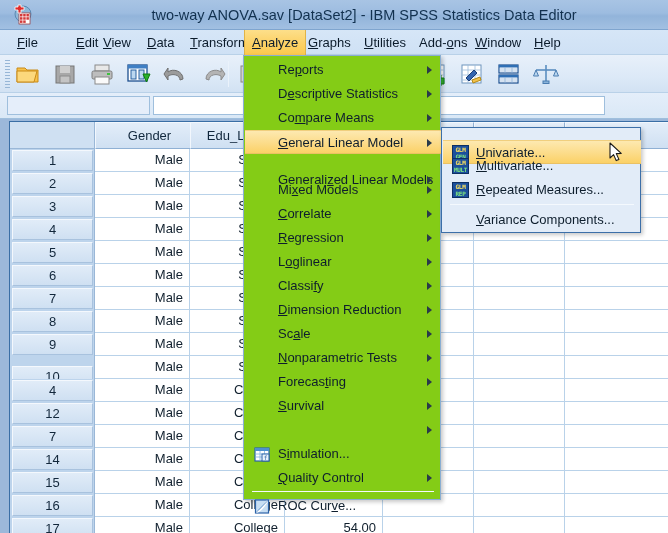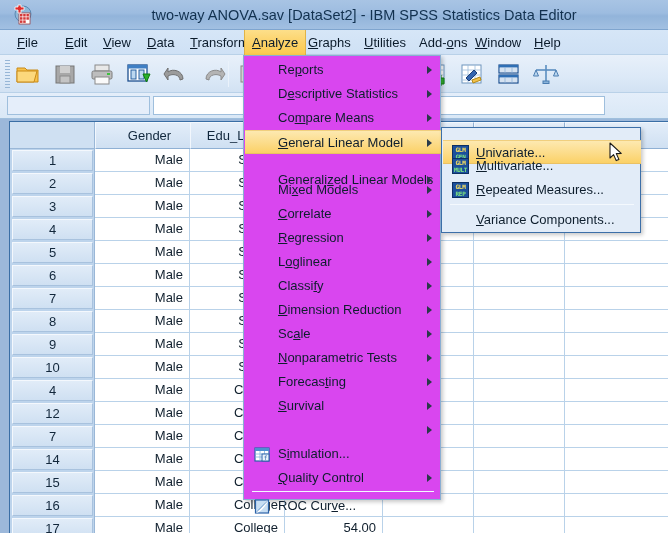--- a/index.html
+++ b/index.html
@@ -120,21 +120,21 @@
   .cell {
     position: absolute; height: 23px; background: #ffffff;
     border-right: 1px solid #b9d2e9; border-bottom: 1px solid #b9d2e9;
     font-size: 13px; line-height: 22px; color: #11202e;
     padding-right: 6px; text-align: right; white-space: nowrap; overflow: hidden;
   }
 
   
   .dropdown {
     position: absolute; left: 243px; top: 55px; width: 198px; height: 445px;
-    background: #d946ef; border: 1px solid #8aaed2;
+    background: #84cc16; border: 1px solid #8aaed2;
     box-shadow: 2px 2px 4px rgba(0,0,0,0.22);
     z-index: 50;
   }
   .dd-item {
     position: absolute; left: 1px; width: 196px; height: 24px;
     font-size: 13px; line-height: 24px; color: #0e1e2d; cursor: default;
   }
   .dd-item .lbl { position: absolute; left: 33px; top: 0; white-space: nowrap; }
   .dd-item.sel {
     background: linear-gradient(to bottom, #fde9b0 0%, #fcdd8d 50%, #fbd167 100%);
@@ -205,21 +205,21 @@
         <rect x="9" y="16.4" width="2.5" height="2.5"></rect>
           <rect x="12.2" y="16.4" width="2.5" height="2.5"></rect>
       </g>
       <path d="M4 3 h3 v-2 h3 v2 h3 v3 h-3 v3 h-3 v-3 h-3 z" fill="#e02b2b" stroke="#ffffff" stroke-width="0.8"></path>
     </svg>
     <div class="title-text">two-way ANOVA.sav [DataSet2] - IBM SPSS Statistics Data Editor</div>
   </div>
 
   <div class="menubar" id="menubar">
       <div class="menu-item" style="left: 10px;"><u>F</u>ile</div>
-      <div class="menu-item" style="left: 58px;"><u>E</u>dit</div>
+      <div class="menu-item" style="left: 69px;"><u>E</u>dit</div>
       <div class="menu-item" style="left: 96px;"><u>V</u>iew</div>
       <div class="menu-item" style="left: 140px;"><u>D</u>ata</div>
       <div class="menu-item" style="left: 183px;"><u>T</u>ransform</div>
       <div class="menu-item active" style="left: 244px;"><u>A</u>nalyze</div>
       <div class="menu-item" style="left: 301px;"><u>G</u>raphs</div>
       <div class="menu-item" style="left: 357px;"><u>U</u>tilities</div>
       <div class="menu-item" style="left: 412px;">Add-<u>o</u>ns</div>
       <div class="menu-item" style="left: 468px;"><u>W</u>indow</div>
       <div class="menu-item" style="left: 527px;"><u>H</u>elp</div>
     </div>
@@ -424,21 +424,21 @@
           <div class="cell" style="left: 555px; width: 104px; top: 188px;"></div>
           <div class="rowhdr-band" style="top: 211px;"></div>
           <div class="row-hdr" style="top: 212px;">9</div>
           <div class="cell" style="left: 85px; width: 95px; top: 211px;">Male</div>
           <div class="cell" style="left: 180px; width: 95px; top: 211px;">School</div>
           <div class="cell" style="left: 275px; width: 98px; top: 211px;"></div>
           <div class="cell" style="left: 373px; width: 91px; top: 211px;"></div>
           <div class="cell" style="left: 464px; width: 91px; top: 211px;"></div>
           <div class="cell" style="left: 555px; width: 104px; top: 211px;"></div>
           <div class="rowhdr-band" style="top: 234px;"></div>
-          <div class="row-hdr" style="top: 235px;">10</div>
+          <div class="row-hdr" style="top: 244px;">10</div>
           <div class="cell" style="left: 85px; width: 95px; top: 234px;">Male</div>
           <div class="cell" style="left: 180px; width: 95px; top: 234px;">School</div>
           <div class="cell" style="left: 275px; width: 98px; top: 234px;"></div>
           <div class="cell" style="left: 373px; width: 91px; top: 234px;"></div>
           <div class="cell" style="left: 464px; width: 91px; top: 234px;"></div>
           <div class="cell" style="left: 555px; width: 104px; top: 234px;"></div>
           <div class="rowhdr-band" style="top: 257px;"></div>
           <div class="row-hdr" style="top: 258px;">4</div>
           <div class="cell" style="left: 85px; width: 95px; top: 257px;">Male</div>
           <div class="cell" style="left: 180px; width: 95px; top: 257px;">College</div>

